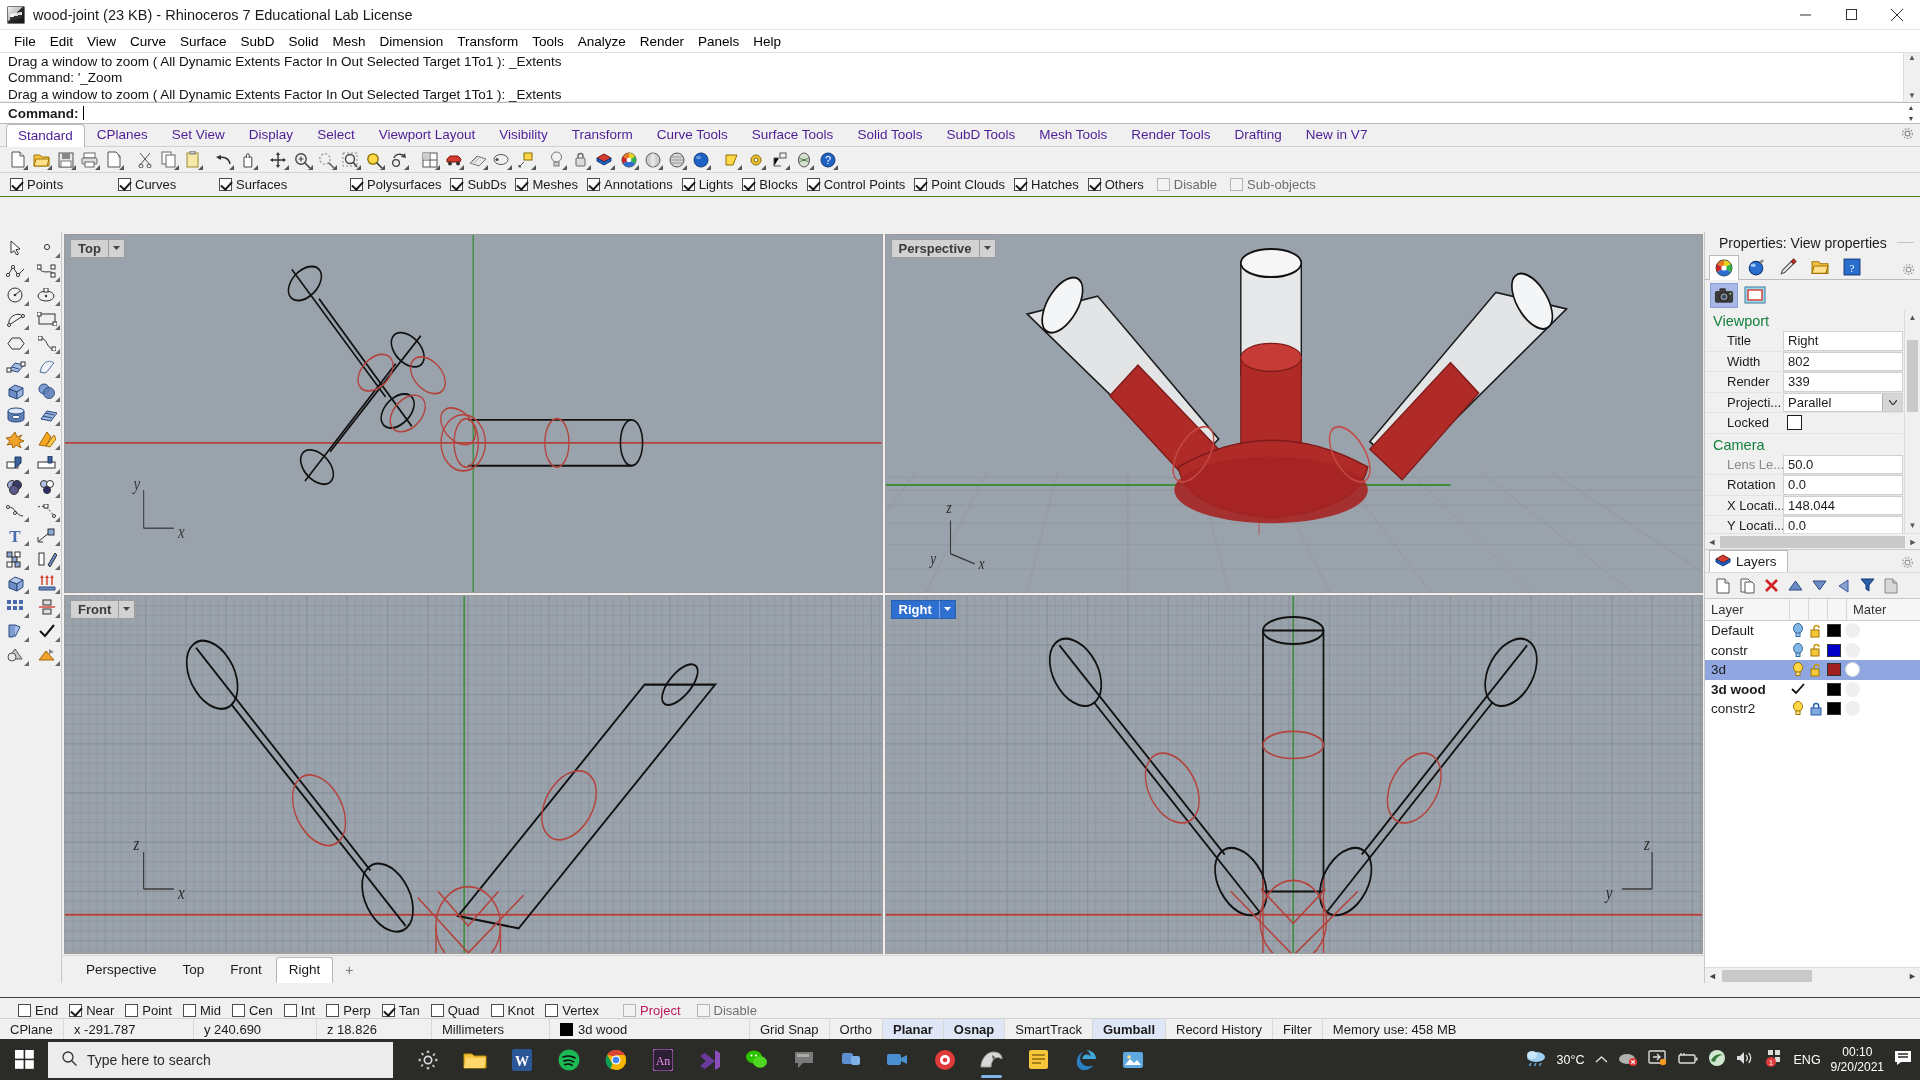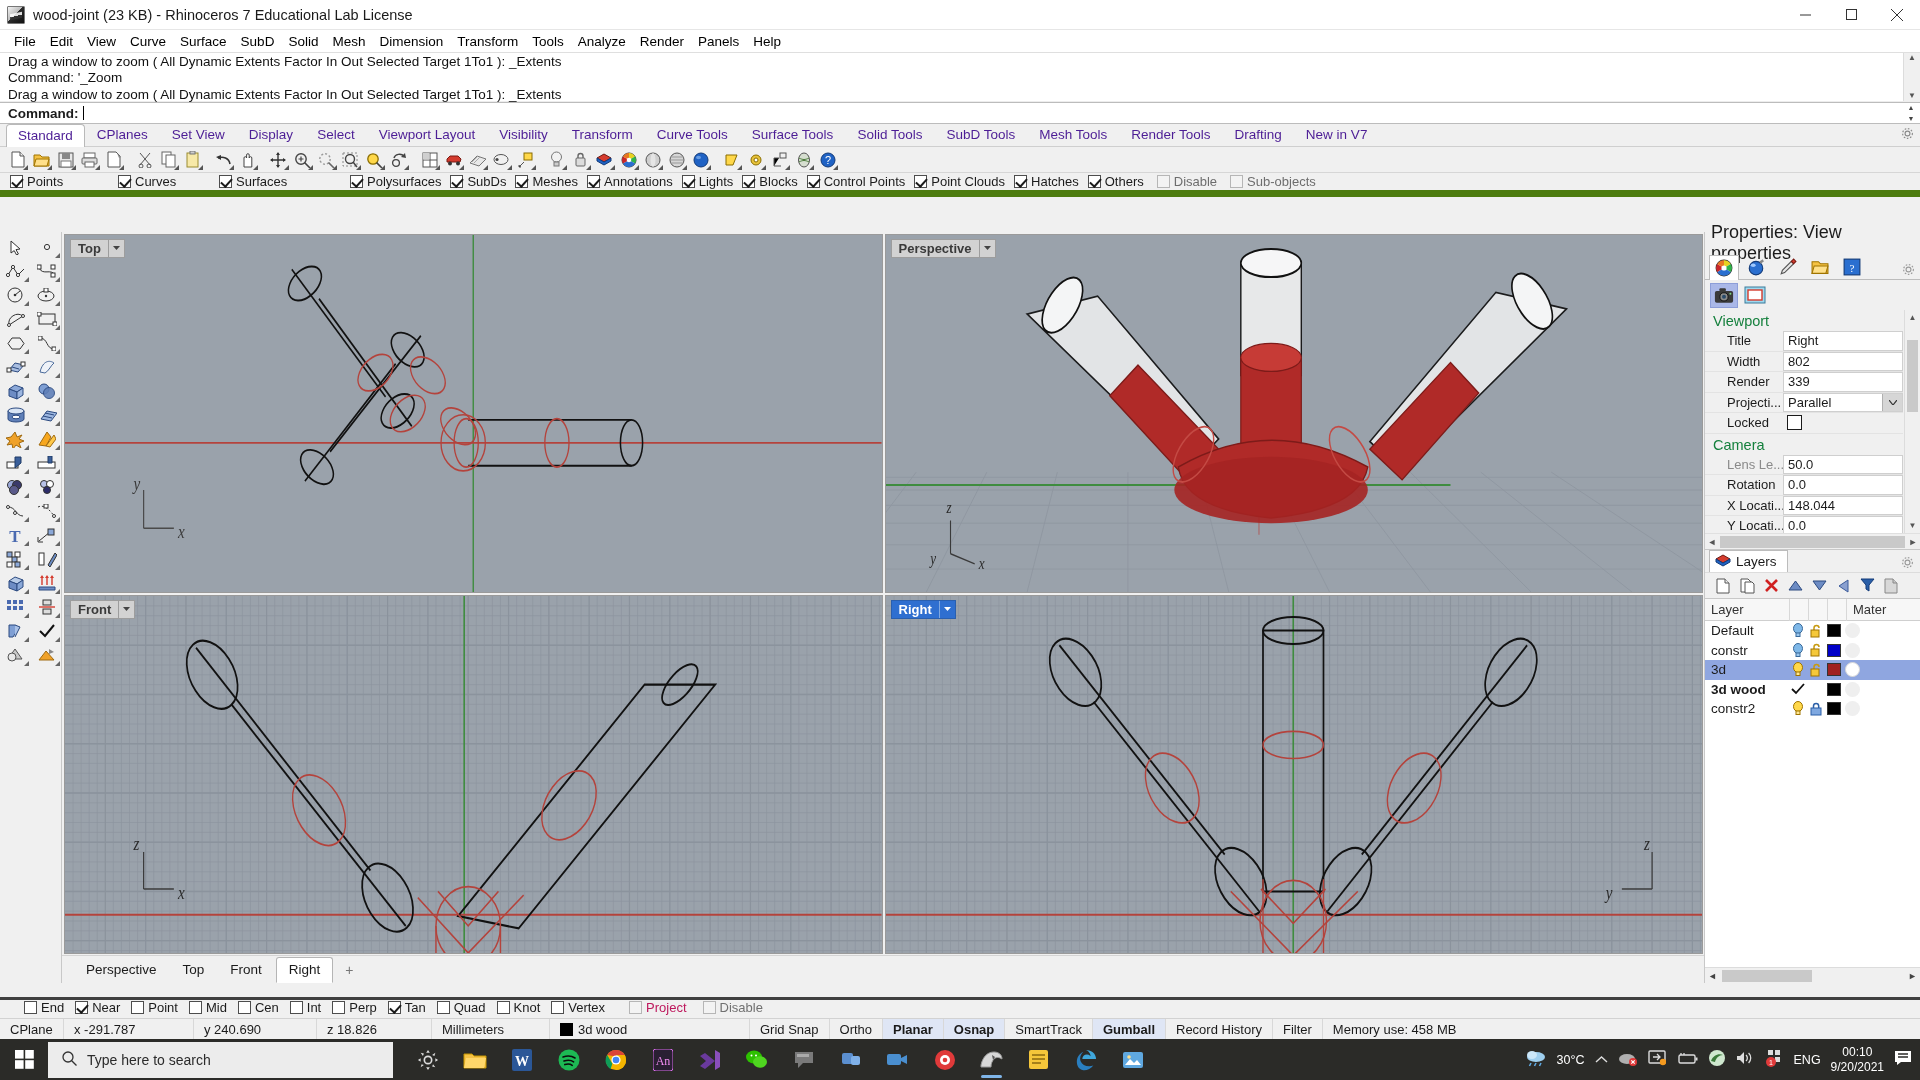--- a/index.html
+++ b/index.html
@@ -90,21 +90,21 @@
   }
   .tbicon.flyout:after {
     content: ""; position: absolute; right: 1px; bottom: 1px;
     border-left: 5px solid transparent; border-bottom: 5px solid #555;
   }
   .tbsep { width: 6px; }
 
   
   .filterbar {
     height: 24px; background: #f0f0f0; display: flex; align-items: center;
-    border-bottom: 7px solid #4d7c0f; padding-left: 10px; font-size: 13px;
+    border-bottom: 1px solid #4d7c0f; padding-left: 10px; font-size: 13px;
   }
   .fchk { display: flex; align-items: center; gap: 4px; }
   .cbox {
     width: 13px; height: 13px; border: 1px solid #4d4d4d; background: #fff;
     display: inline-block; position: relative; flex: none;
   }
   .cbox.dis { border-color: #b6b6b6; background: #f3f3f3; }
   .cbox.on:after {
     content: ""; position: absolute; left: 3px; top: 0px; width: 5px; height: 9px;
     border: solid #1b1b1b; border-width: 0 2px 2px 0; transform: rotate(42deg);
@@ -154,21 +154,21 @@
   .vptab.active { background: #fff; border: 1px solid #b5b5b5; border-bottom-color:#fff; border-radius: 3px 3px 0 0; }
   .vptab-add { margin-left: 10px; color: #777; font-size: 14px; }
 
   
   .rightpanel {
     width: 216px; background: #f0f0f0; border-left: 1px solid #c8c8c8;
     display: flex; flex-direction: column; font-size: 13px;
   }
   .panel-title {
     height: 21px; display: flex; align-items: center; gap: 6px;
-    padding: 0 6px; color: #1b1b1b; font-size: 18px; position: relative;
+    padding: 0 6px; color: #1b1b1b; font-size: 14px; position: relative; margin-left: 8px;
   }
   .panel-title .rule { flex: 1; height: 1px; background: #c5c5c5; margin-left: 4px; }
   .panel-tabs {
     height: 27px; display: flex; align-items: flex-end; gap: 2px; padding-left: 4px;
     border-bottom: 1px solid #bcbcbc; background: #f0f0f0;
   }
   .ptab { width: 30px; height: 25px; display:flex; align-items:center; justify-content:center;
           border: 1px solid transparent; border-bottom: 0; }
   .ptab.active { background: #fff; border-color: #bcbcbc; position: relative; top:1px; }
   .panel-subtabs { height: 30px; display: flex; align-items: center; gap: 3px; padding: 2px 5px; background: #f0f0f0; }
@@ -234,22 +234,22 @@
   .lrow .matdot.white { background: #fff; border:1px solid #d8d8d8; }
   .layers-hscroll { height: 16px; background:#f0f0f0; border-top:1px solid #dcdcdc;
                     display:flex; align-items:center; justify-content:space-between; }
   .layers-hscroll .arw { width: 15px; text-align:center; font-size:9px; color:#444; }
   .layers-hscroll .thumb { width: 90px; height: 12px; background:#c9c9c9; margin-left:2px; }
   .layers-hscroll .track { flex:1; }
 
   
   .osnapbar {
     position: absolute; left: 0; right: 0; bottom: 62px; height: 21px;
-    background: #f0f0f0; display: flex; align-items: flex-start; padding-left: 24px;
-    font-size: 13px; border-top: 3px solid #404040;
+    background: #f0f0f0; display: flex; align-items: flex-end; padding-left: 18px;
+    font-size: 13px; border-top: 1px solid #404040;
   }
   .statusbar {
     position: absolute; left: 0; right: 0; bottom: 41px; height: 21px;
     background: #f0f0f0; display: flex; align-items: stretch; font-size: 13px;
     border-top: 1px solid #d2d2d2;
   }
   .sb { display: flex; align-items: center; padding: 0 10px; border-right: 1px solid #d8d8d8; white-space: nowrap; }
   .sb.on { background: #dfe6f5; font-weight: bold; }
   .sb.noborder { border-right: 0; }
 

